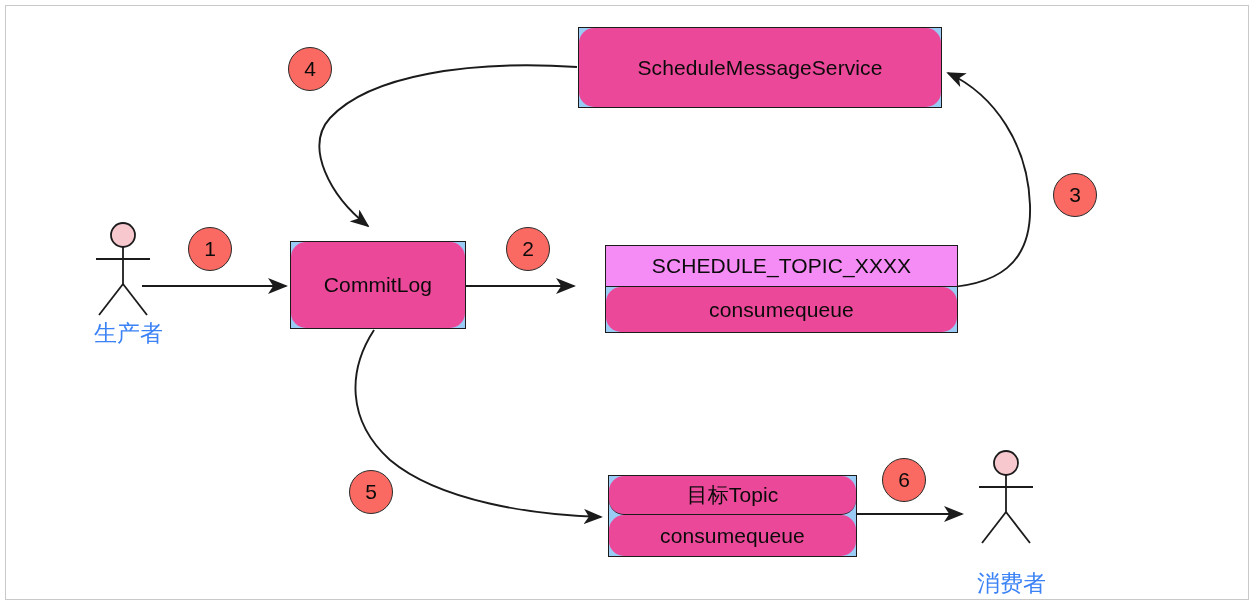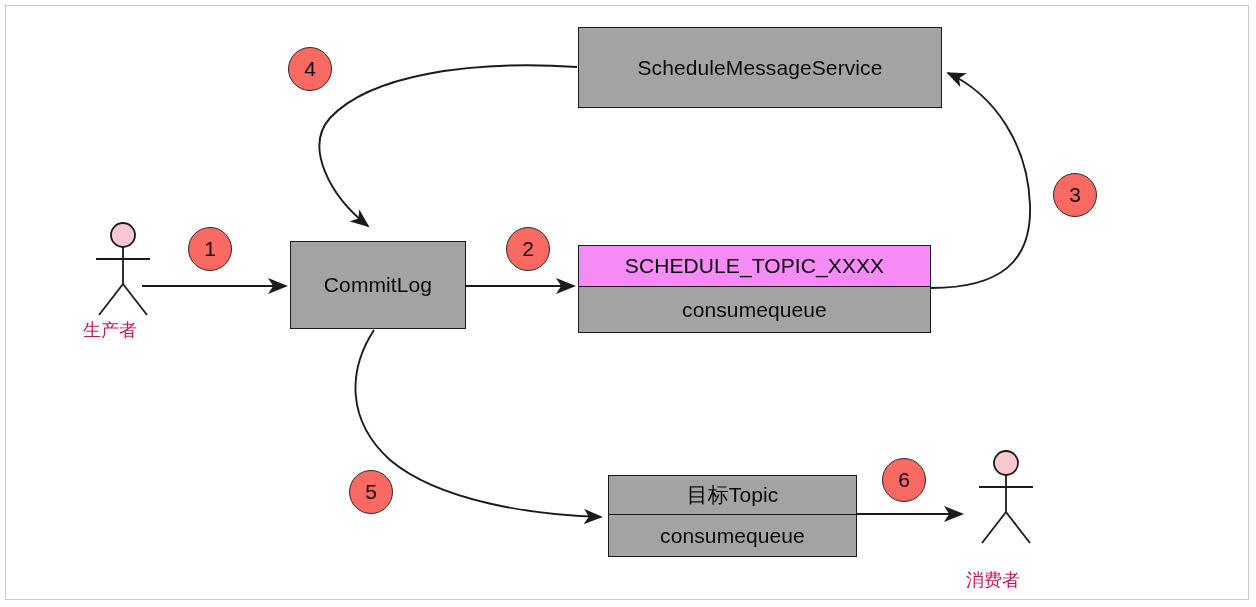--- a/index.html
+++ b/index.html
@@ -51,45 +51,46 @@
     letter-spacing: 0.1px;
     white-space: nowrap;
   }
   .cell-divider {
     border-bottom: 1.4px solid #1b1b1b;
   }
   .cell-pink {
     background: #F58BF5;
   }
   .cell-blue {
-    background: #a3a3a3;
+    background: #ec4899;
+    border-radius: 15px;
   }
   .badge {
     position: absolute;
     width: 44px;
     height: 44px;
     border-radius: 50%;
     background: #FA6A63;
     border: 1.8px solid #2a2a2a;
     display: flex;
     align-items: center;
     justify-content: center;
     font-size: 21px;
     color: #0b0b0b;
     box-sizing: border-box;
   }
   .actor {
     position: absolute;
   }
   .actor-label {
     position: absolute;
-    font-size: 18px;
-    color: #be185d;
+    font-size: 23px;
+    color: #3b82f6;
     white-space: nowrap;
-    text-align: left;
+    text-align: right;
   }
 </style>
 </head>
 <body>
 
 <div id="canvas">
 
   <div id="frame"></div>
 
   <svg class="layer" viewBox="0 0 1256 607">
@@ -113,21 +114,21 @@
   </svg>
 
   <div class="node-box" style="left:578px; top:27px; width:364px; height:81px;">
     <div class="node-cell cell-blue">ScheduleMessageService</div>
   </div>
 
   <div class="node-box" style="left:290px; top:241px; width:176px; height:88px;justify-content:center;">
     <div class="node-cell cell-blue">CommitLog</div>
   </div>
 
-  <div class="node-box" style="left:578px; top:245px; width:353px; height:88px;">
+  <div class="node-box" style="left:605px; top:245px; width:353px; height:88px;">
     <div class="node-cell cell-pink cell-divider" style="flex:0 0 40px;">SCHEDULE_TOPIC_XXXX</div>
     <div class="node-cell cell-blue">consumequeue</div>
   </div>
 
   <div class="node-box" style="left:608px; top:475px; width:249px; height:82px;">
     <div class="node-cell cell-blue cell-divider" style="flex:0 0 38px;">目标Topic</div>
     <div class="node-cell cell-blue">consumequeue</div>
   </div>
 
   <svg class="actor" style="left:85px; top:222px; width:76px; height:100px;" viewBox="0 0 76 100">

